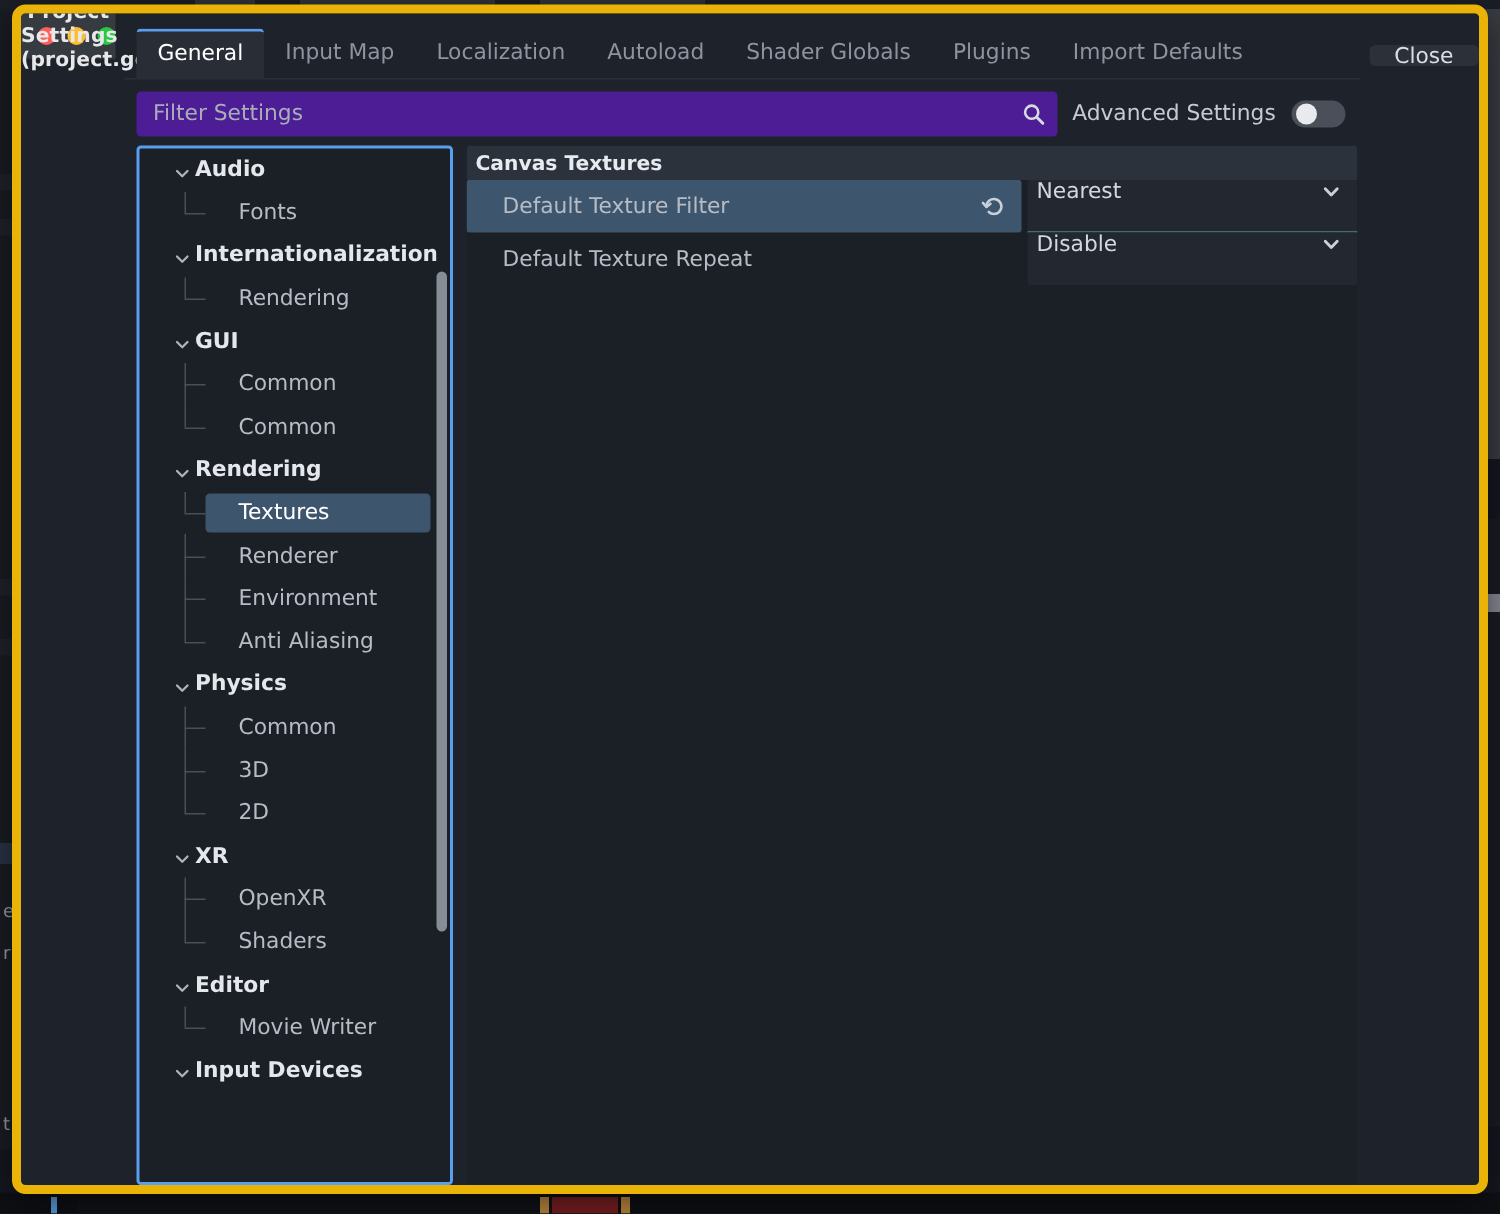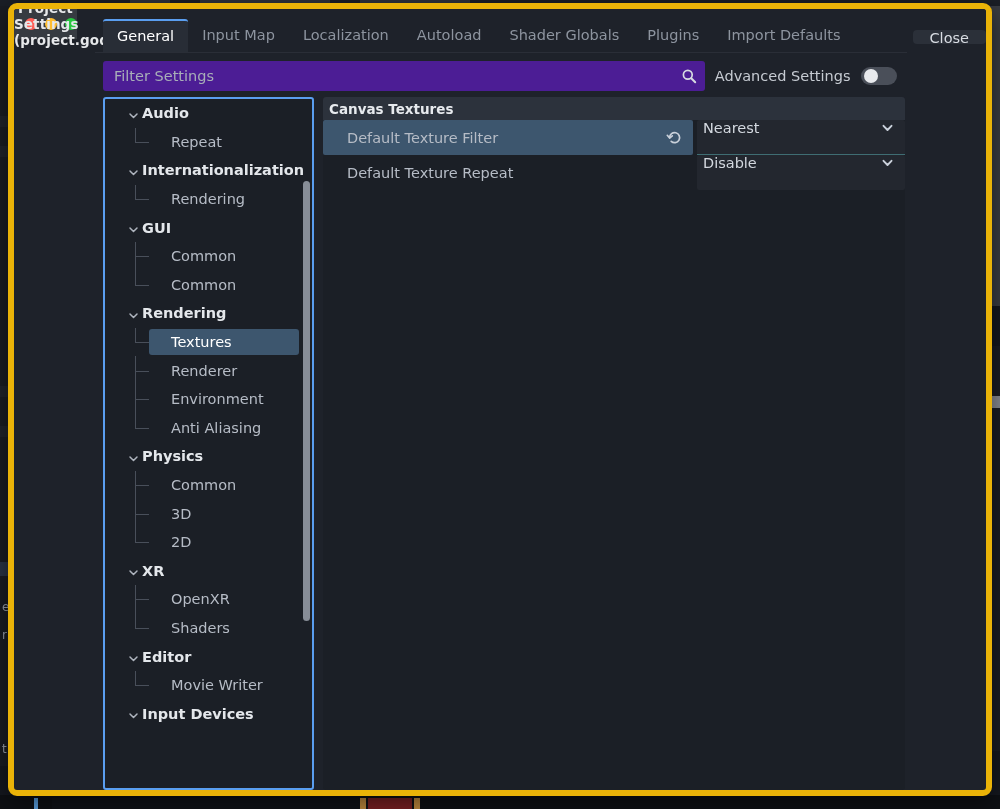--- a/index.html
+++ b/index.html
@@ -108,21 +108,20 @@
   }
 
   
   #dialog-body {
     flex: 1;
     background: #1e222a;
     display: flex;
     flex-direction: column;
     padding: 0 6px;
     min-height: 0;
-    margin-left: 12px;
   }
 
   
   #tabbar {
     height: 36px;
     min-height: 36px;
     display: flex;
     align-items: flex-end;
     border-bottom: 1px solid #2a2e37;
     padding-left: 8px;
@@ -455,21 +454,21 @@
               <svg viewBox="0 0 13 13" width="13" height="13">
                   <polyline points="3,5 6.5,8.5 10,5" fill="none" stroke="#aeb4be" stroke-width="1.5" stroke-linecap="round" stroke-linejoin="round"></polyline>
                 </svg>
             </span>
             <span class="tree-label">Audio</span>
           </div>
           <div class="tree-item child">
             <span class="conn-v half-top"></span>
             <span class="conn-h"></span>
             <span class="child-indent"></span>
-            <span class="tree-label">Repeat</span>
+            <span class="tree-label">Fonts</span>
           </div>
 
           <div class="tree-item parent">
             <span class="chev">
               <svg viewBox="0 0 13 13" width="13" height="13">
                   <polyline points="3,5 6.5,8.5 10,5" fill="none" stroke="#aeb4be" stroke-width="1.5" stroke-linecap="round" stroke-linejoin="round"></polyline>
                 </svg>
             </span>
             <span class="tree-label">Internationalization</span>
           </div>

